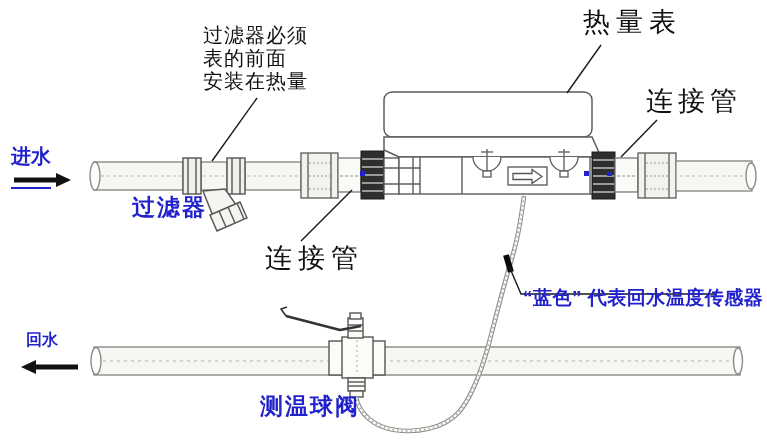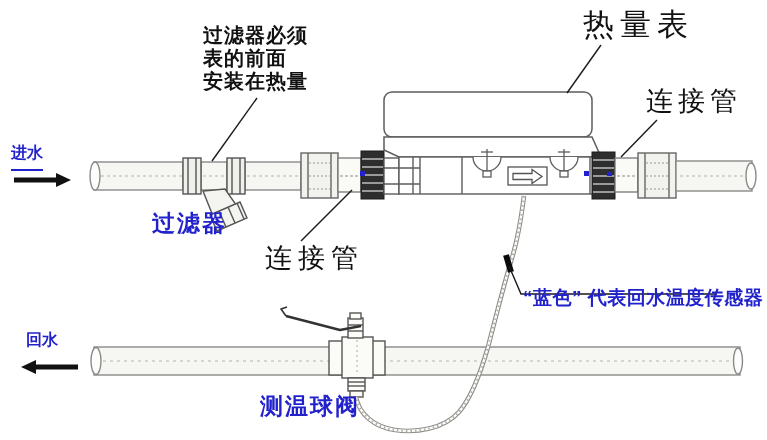--- a/index.html
+++ b/index.html
@@ -5,40 +5,40 @@
   html,body{margin:0;padding:0;background:#fff;}
   .stage{
     position:relative;width:767px;height:440px;background:#ffffff;
     overflow:hidden;font-family:"Liberation Sans", sans-serif;
   }
   .stage svg{position:absolute;left:0;top:0;}
   .lbl{position:absolute;white-space:nowrap;user-select:none;}
   .blue{color:var(--label-blue,#2222cc);font-weight:bold;}
   .note{
     left:203px;top:24px;font-size:20px;line-height:23px;
-    font-weight:700;color:#111;letter-spacing:1px;
+    font-weight:400;color:#111;letter-spacing:1px;
   }
   .heat-meter-label{
-    left:583px;top:4px;font-size:31px;letter-spacing:6px;
+    left:583px;top:4px;font-size:27px;letter-spacing:6px;
     font-family:"Liberation Serif", serif;color:#111;
   }
   .connector-right-label{
     left:646px;top:83px;font-size:27px;letter-spacing:5px;
     font-family:"Liberation Serif", serif;color:#111;
   }
   .connector-left-label{
     left:265px;top:240px;font-size:27px;letter-spacing:6px;
     font-family:"Liberation Serif", serif;color:#111;
   }
   .inlet-label{
-    left:11px;top:143px;font-size:16px;
-    border-bottom:2px solid var(--label-blue,#2222cc);padding-bottom:5px;
+    left:11px;top:143px;font-size:20px;
+    border-bottom:2px solid var(--label-blue,#2222cc);padding-bottom:17px;
   }
   .return-label{left:26px;top:330px;font-size:16px;}
-  .filter-label{left:132px;top:208px;font-size:23px;letter-spacing:2px;margin-left:20px;}
+  .filter-label{left:132px;top:192px;font-size:23px;letter-spacing:2px;}
   .valve-label{left:260px;top:391px;font-size:23px;letter-spacing:2px;}
   .sensor-note{left:523px;top:285px;font-size:19px;letter-spacing:0.5px;}
 </style>
 </head>
 <body>
 
 <div class="stage">
 
 <svg width="767" height="440" viewBox="0 0 767 440">
 

